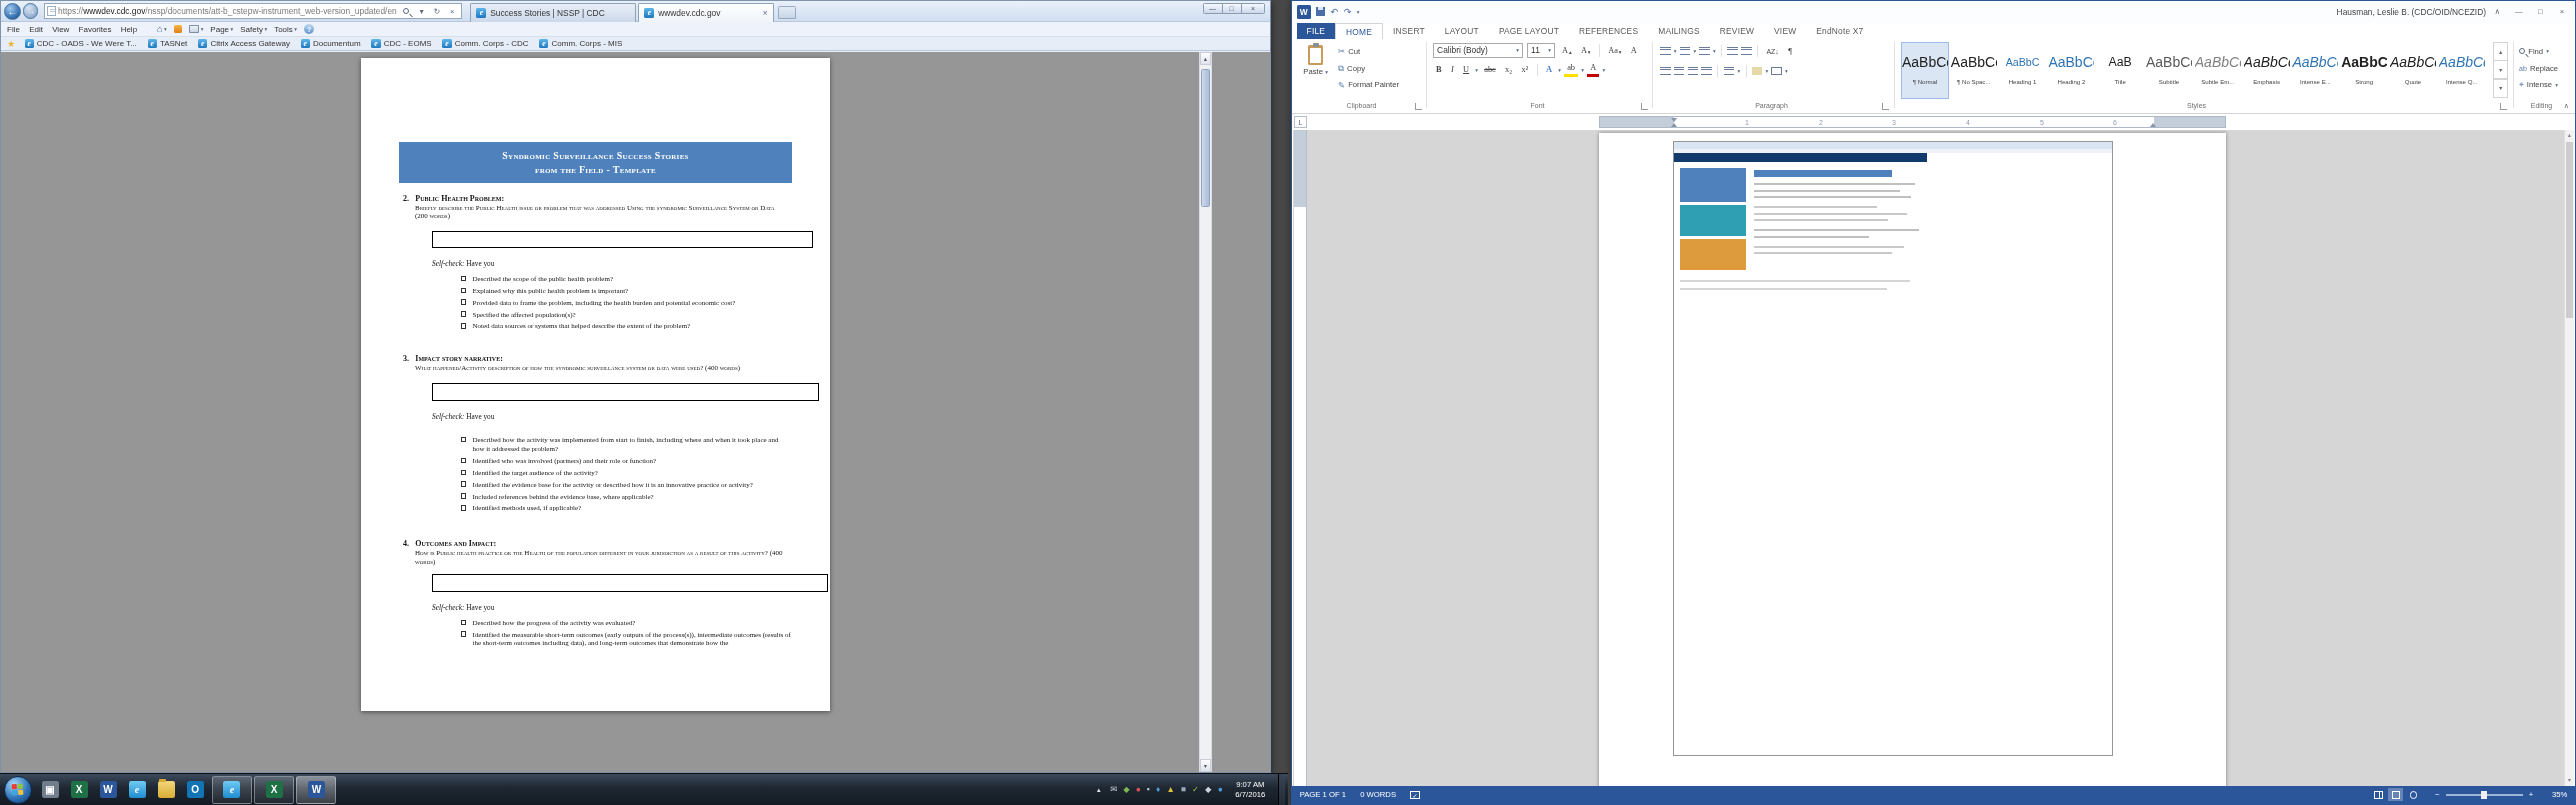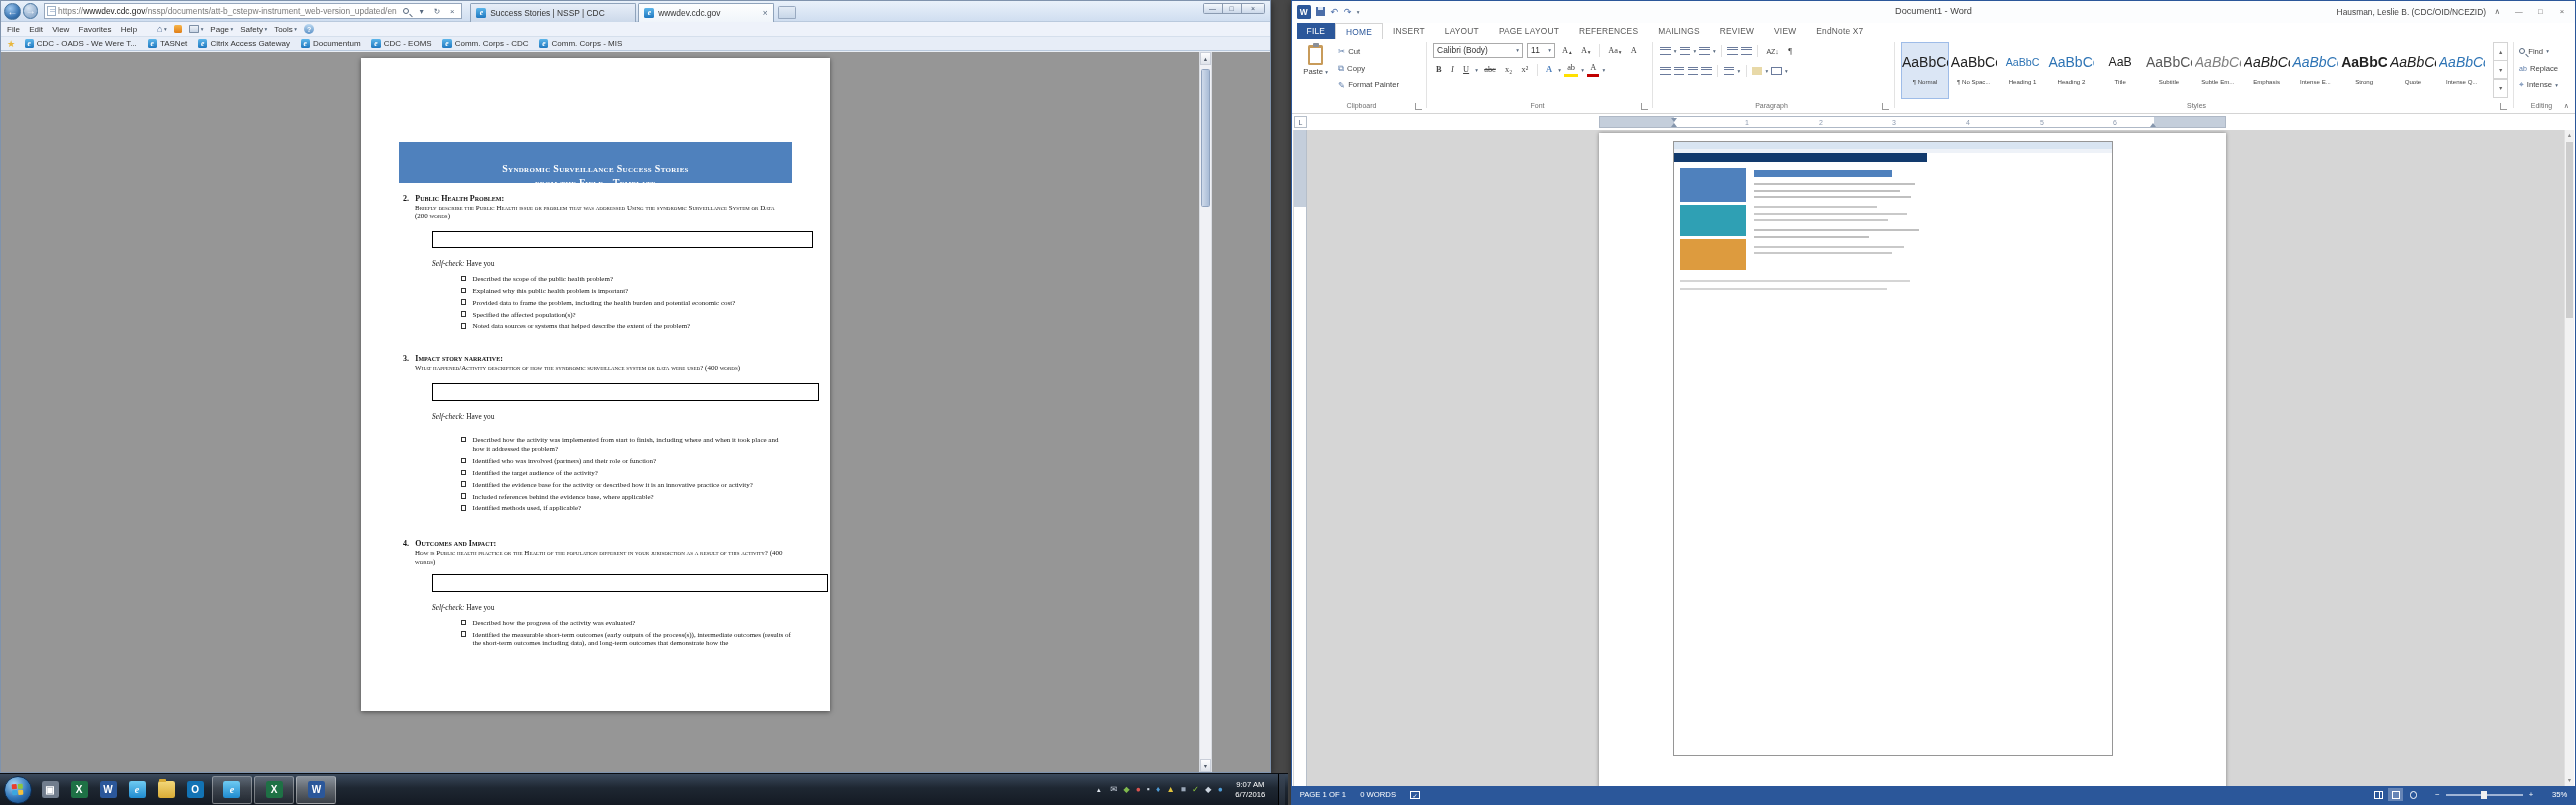--- a/index.html
+++ b/index.html
@@ -72,21 +72,21 @@
   .fav-item { display:flex; align-items:center; gap:3.1px; padding:0.8px 5.4px; white-space:nowrap; }
   .fav-item .favicon { width:9.2px; height:9.2px; }
 
   .ie-content { position:absolute; top:51px; left:0; right:0; bottom:0; background:#969696; }
 
   .docpage { position:absolute; left:360px; top:6.1px; width:469px; height:653px; background:#fff;
              box-shadow:0 0.8px 4.6px rgba(0,0,0,.5); font-family:"Liberation Serif",serif; color:#131313;
              overflow:hidden; }
   .banner { margin:84px 38px 0; height:41px; background:#4f81bd; color:#fff; text-align:center;
             font-weight:bold; font-variant:small-caps; font-size:10px; line-height:14px;
-            padding-top:20px; letter-spacing:0.3px; }
+            padding-top:7px; letter-spacing:0.3px; }
   .sec { margin-top:10.7px; }
   .sec.s3 { margin-top:23px; }
   .sec.s4 { margin-top:26px; }
   .sec-head { display:flex; margin-left:42px; font-size:8px; font-weight:bold; font-variant:small-caps; }
   .sec-num { width:12.3px; flex:0 0 auto; }
   .sec-desc { margin:0.8px 46px 0 54px; font-size:7px; font-variant:small-caps; line-height:8.8px; }
   .resp-box { display:block; margin:10px 0 0 71px; width:381px; height:17px;
               border:0.8px solid #000; background:#fff; border-radius:0; }
   .resp-box.b2 { width:387px; height:18.4px; }
   .resp-box.b3 { width:396px; height:18.4px; margin-top:7px; }
@@ -463,21 +463,20 @@
   <div class="word">
 
     <div class="w-title">
       <div class="qat">
         <span class="wordico">W</span>
         <span class="saveico"></span>
         <span class="qico">↶</span>
         <span class="qico">↷</span>
         <span class="caret">▾</span>
       </div>
-      <div class="w-doc-title">Document1 - Word</div>
       <div class="w-user">Hausman, Leslie B. (CDC/OID/NCEZID)</div>
       <div class="wctl">
         <span>∧</span>
         <span>—</span>
         <span>□</span>
         <span>×</span>
       </div>
     </div>
 
     <div class="w-tabs">

